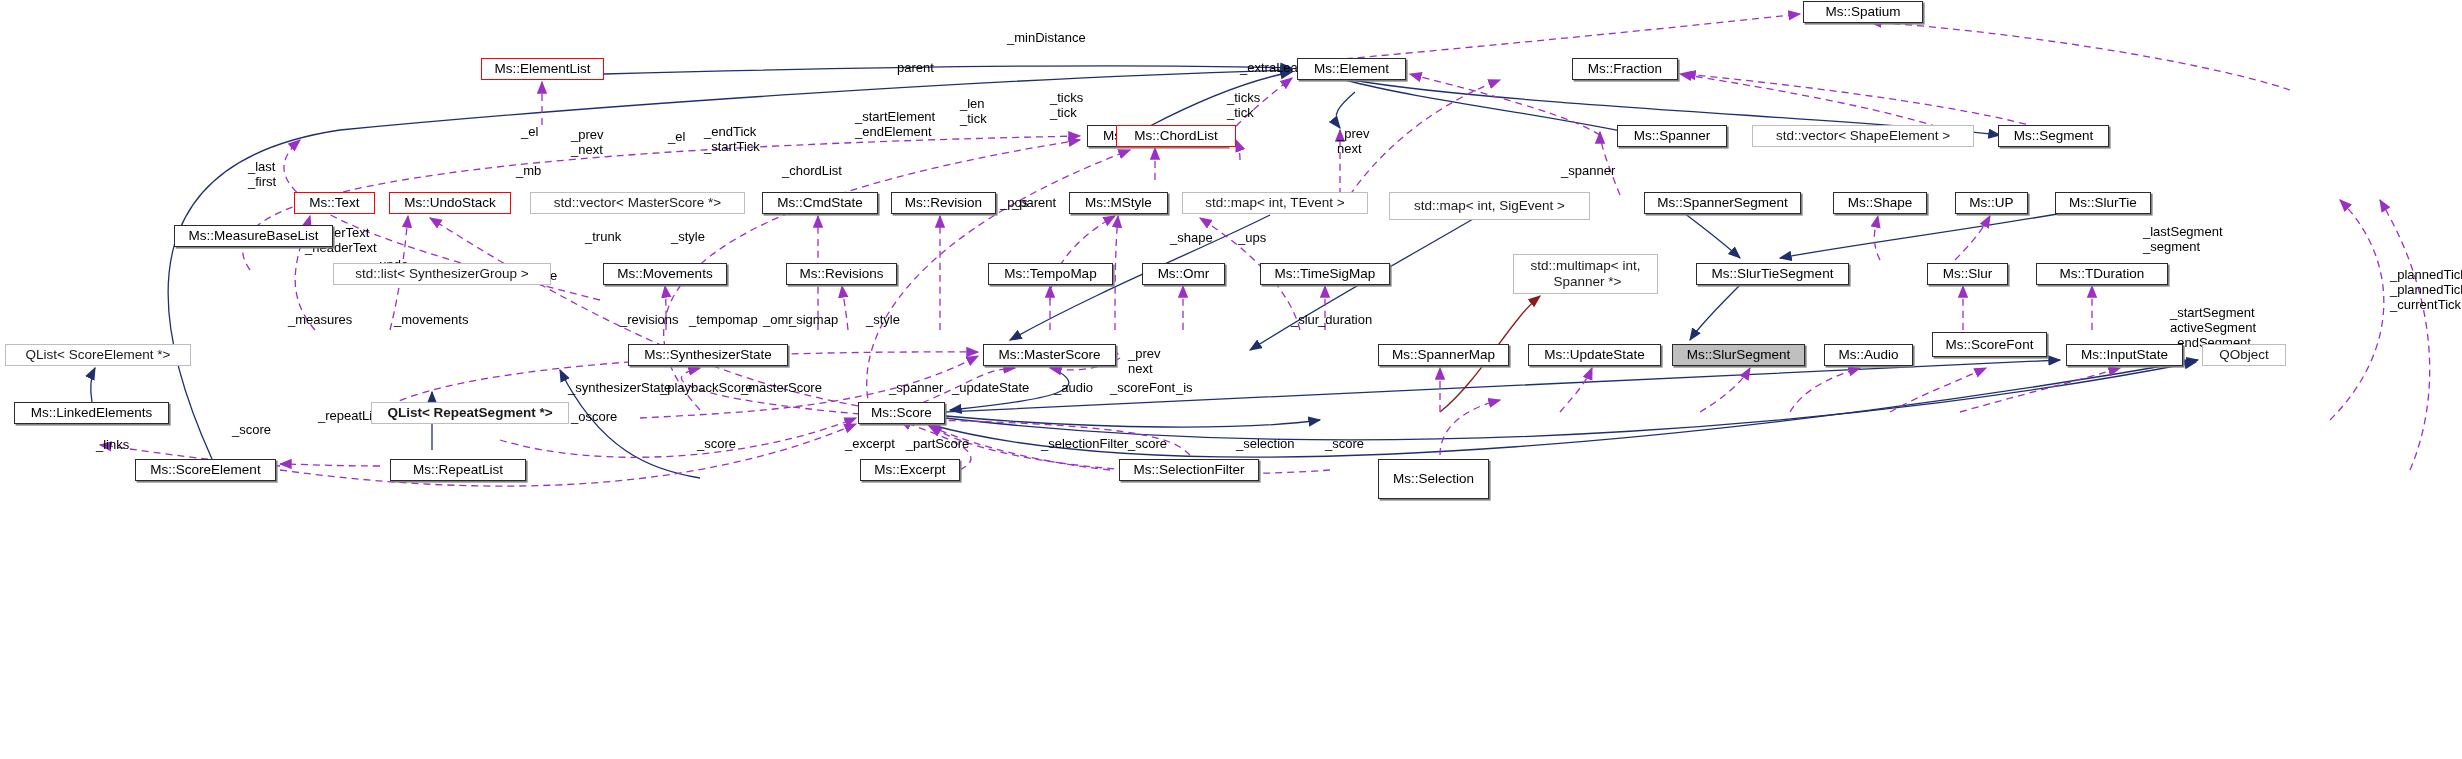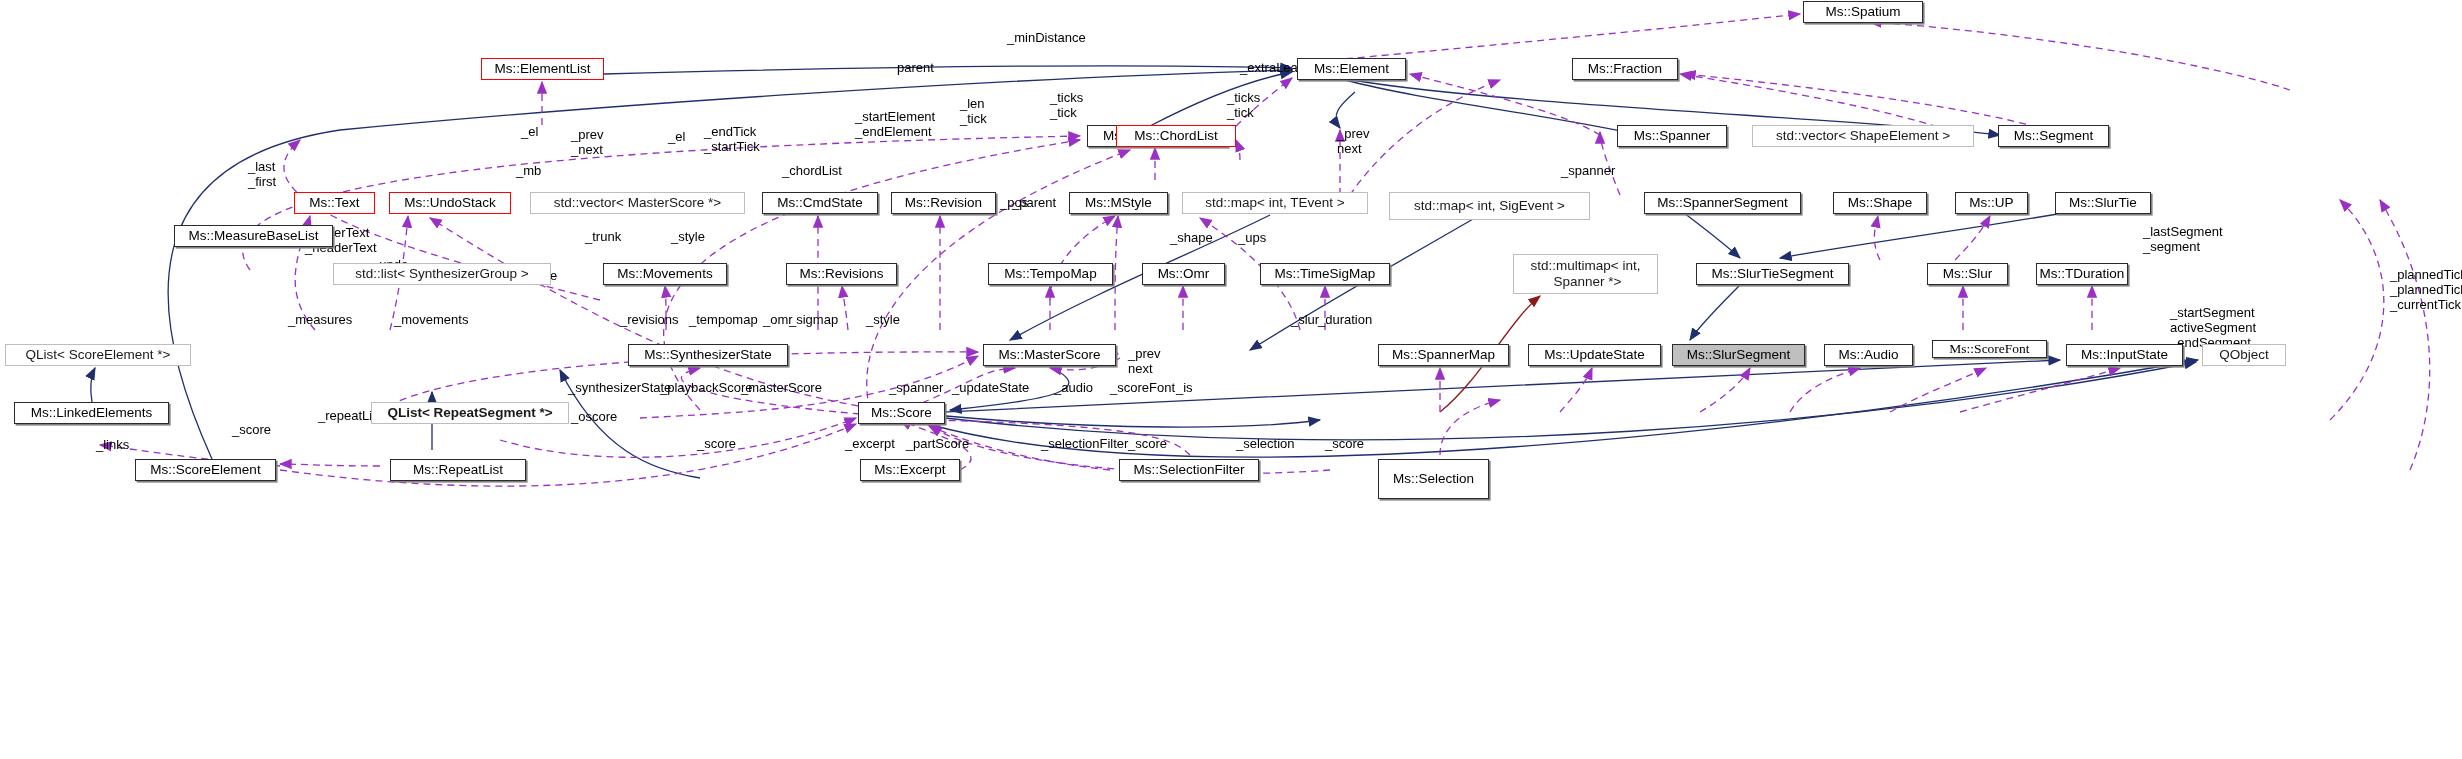--- a/index.html
+++ b/index.html
@@ -185,29 +185,29 @@
       <div class="node kind-grey" style="left: 333px; top: 263px; width: 218px; height: 22px;">std::list&lt; SynthesizerGroup &gt;</div>
       <div class="node kind-class" style="left: 603px; top: 263px; width: 124px; height: 22px;">Ms::Movements</div>
       <div class="node kind-class" style="left: 786px; top: 263px; width: 111px; height: 22px;">Ms::Revisions</div>
       <div class="node kind-class" style="left: 988px; top: 263px; width: 125px; height: 22px;">Ms::TempoMap</div>
       <div class="node kind-class" style="left: 1142px; top: 263px; width: 83px; height: 22px;">Ms::Omr</div>
       <div class="node kind-class" style="left: 1260px; top: 263px; width: 130px; height: 22px;">Ms::TimeSigMap</div>
       <div class="node kind-grey two-line" style="left: 1513px; top: 254px; width: 145px; height: 40px;">std::multimap&lt; int,
  Spanner *&gt;</div>
       <div class="node kind-class" style="left: 1696px; top: 263px; width: 153px; height: 22px;">Ms::SlurTieSegment</div>
       <div class="node kind-class" style="left: 1927px; top: 263px; width: 81px; height: 22px;">Ms::Slur</div>
-      <div class="node kind-class" style="left: 2036px; top: 263px; width: 92px; height: 22px;">Ms::TDuration</div>
+      <div class="node kind-class" style="left: 2036px; top: 263px; width: 132px; height: 22px;">Ms::TDuration</div>
       <div class="node kind-grey" style="left: 5px; top: 344px; width: 186px; height: 22px;">QList&lt; ScoreElement *&gt;</div>
       <div class="node kind-class" style="left: 628px; top: 344px; width: 160px; height: 22px;">Ms::SynthesizerState</div>
       <div class="node kind-class" style="left: 983px; top: 344px; width: 133px; height: 22px;">Ms::MasterScore</div>
       <div class="node kind-class" style="left: 1378px; top: 344px; width: 131px; height: 22px;">Ms::SpannerMap</div>
       <div class="node kind-class" style="left: 1528px; top: 344px; width: 133px; height: 22px;">Ms::UpdateState</div>
       <div class="node kind-current" style="left: 1672px; top: 344px; width: 133px; height: 22px;">Ms::SlurSegment</div>
       <div class="node kind-class" style="left: 1824px; top: 344px; width: 89px; height: 22px;">Ms::Audio</div>
-      <div class="node kind-class" style="left: 1932px; top: 340px; width: 115px; height: 18px; font-family: Liberation Serif, serif;">Ms::ScoreFont</div>
+      <div class="node kind-class" style="left: 1932px; top: 332px; width: 115px; height: 25px;">Ms::ScoreFont</div>
       <div class="node kind-class" style="left: 2066px; top: 344px; width: 117px; height: 22px;">Ms::InputState</div>
       <div class="node kind-grey" style="left: 2202px; top: 344px; width: 84px; height: 22px;">QObject</div>
       <div class="node kind-class" style="left: 14px; top: 402px; width: 155px; height: 22px;">Ms::LinkedElements</div>
       <div class="node kind-grey" style="left: 371px; top: 402px; width: 198px; height: 22px; font-weight: bold;">QList&lt; RepeatSegment *&gt;</div>
       <div class="node kind-class" style="left: 858px; top: 402px; width: 87px; height: 22px;">Ms::Score</div>
       <div class="node kind-class" style="left: 135px; top: 459px; width: 141px; height: 22px;">Ms::ScoreElement</div>
       <div class="node kind-class" style="left: 390px; top: 459px; width: 136px; height: 22px;">Ms::RepeatList</div>
       <div class="node kind-class" style="left: 860px; top: 459px; width: 100px; height: 22px;">Ms::Excerpt</div>
       <div class="node kind-class" style="left: 1119px; top: 459px; width: 140px; height: 22px;">Ms::SelectionFilter</div>
       <div class="node kind-class" style="left: 1378px; top: 459px; width: 111px; height: 40px;">Ms::Selection</div>

